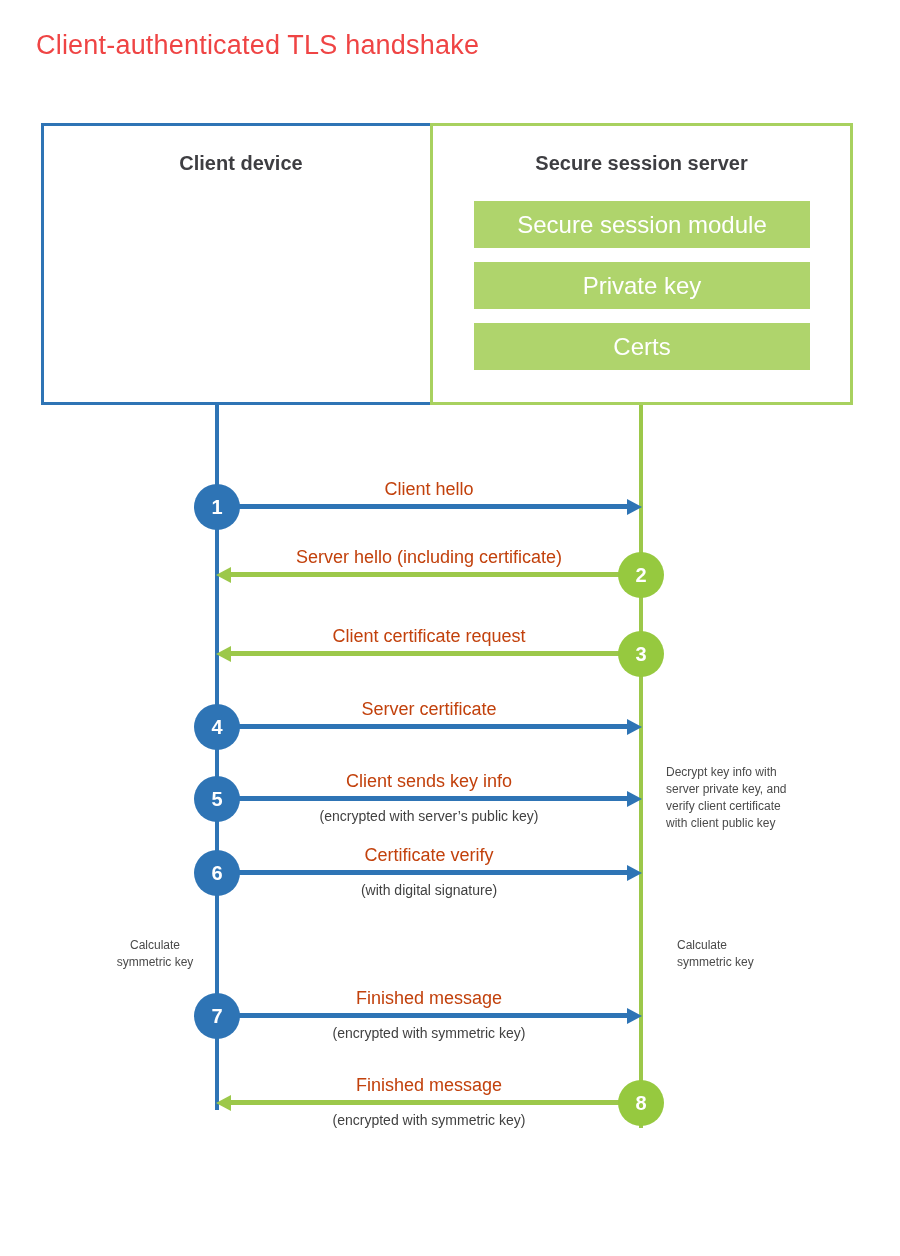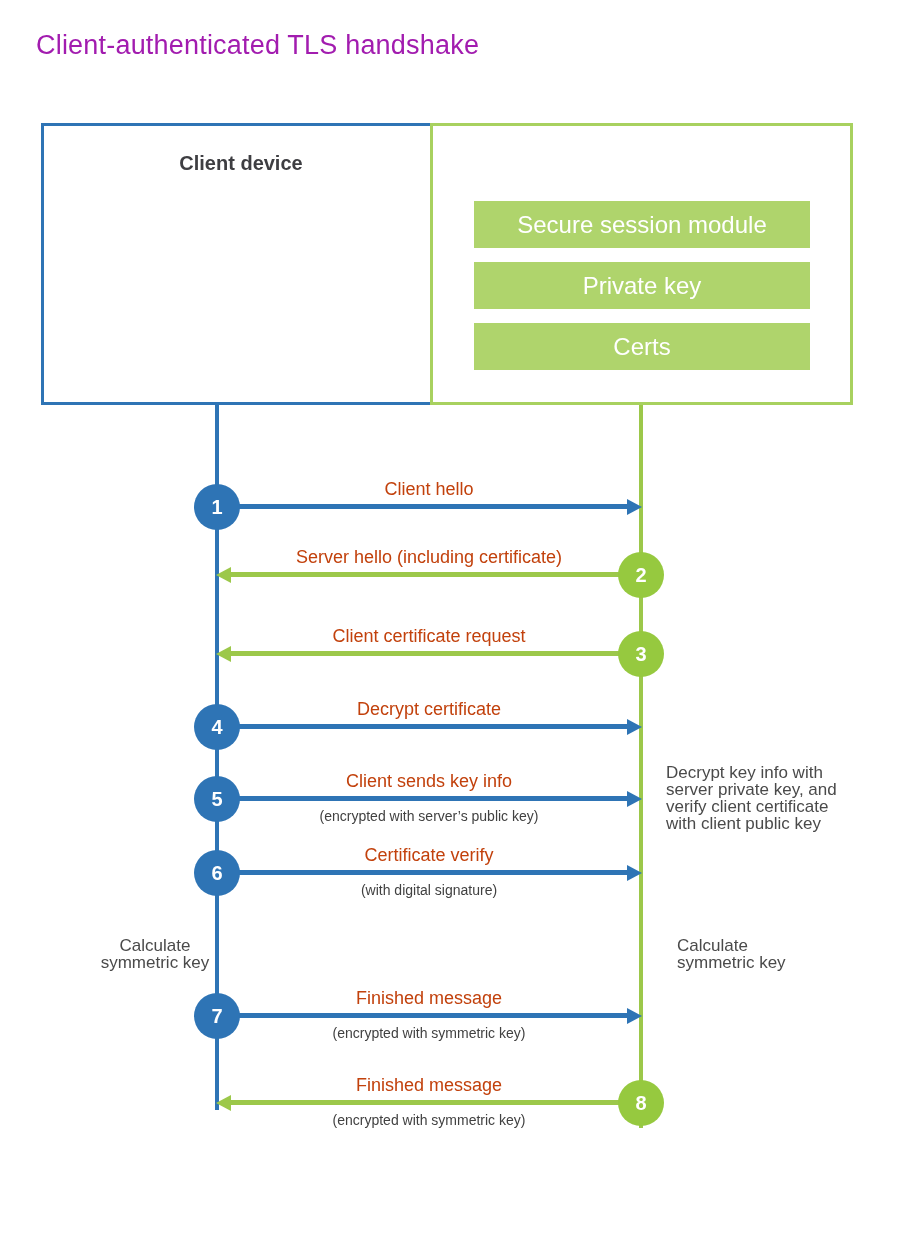--- a/index.html
+++ b/index.html
@@ -9,21 +9,21 @@
     font-family: "Liberation Sans", "DejaVu Sans", sans-serif;
     overflow: hidden;
   }
 
   
   .page-title {
     position: absolute;
     left: 36px; top: 30px;
     font-size: 27px;
     font-weight: 300;
-    color: #a21caf;
+    color: #ef4444;
     letter-spacing: 0.2px;
   }
 
   
   .actor-box {
     position: absolute;
     top: 123px;
     height: 282px;
     background: #ffffff;
   }
@@ -137,39 +137,40 @@
     justify-content: center;
   }
   .circle-left  .step-circle { left: -23px; }
   .circle-right .step-circle { right: -23px; }
   .c-blue  .step-circle { background: #2e74b5; }
   .c-green .step-circle { background: #96c93f; }
 
   
   .note {
     position: absolute;
-    font-size: 17px;
+    font-size: 12px;
     color: #4a4a4a;
     line-height: 17px;
     white-space: pre-line;
   }
   .note-decrypt { left: 666px; top: 764px; width: 175px; }
   .note-calc-left { left: 75px; top: 937px; width: 160px; text-align: center; }
   .note-calc-right { left: 677px; top: 937px; width: 160px; text-align: left; }
 </style>
 </head>
 <body>
 
 <div class="page-title">Client-authenticated TLS handshake</div>
 
 <div class="actor-box client-box">
   <div class="actor-title">Client device</div>
 </div>
 
 <div class="actor-box server-box">
+  <div class="actor-title">Secure session server</div>
   <div class="server-modules">
     <div class="server-module">Secure session module</div>
     <div class="server-module">Private key</div>
     <div class="server-module">Certs</div>
   </div>
 </div>
 
 <div class="lifeline lifeline-client"></div>
 <div class="lifeline lifeline-server"></div>
 
@@ -188,21 +189,21 @@
 </div>
 
 <div class="msg-row row-3 c-green dir-left circle-right">
   <div class="msg-label">Client certificate request</div>
   <div class="arrow-line"></div>
   <div class="arrow-head"></div>
   <div class="step-circle">3</div>
 </div>
 
 <div class="msg-row row-4 c-blue dir-right circle-left">
-  <div class="msg-label">Decrypt certificate</div>
+  <div class="msg-label">Server certificate</div>
   <div class="arrow-line"></div>
   <div class="arrow-head"></div>
   <div class="step-circle">4</div>
 </div>
 
 <div class="msg-row row-5 c-blue dir-right circle-left">
   <div class="msg-label">Client sends key info</div>
   <div class="msg-sub">(encrypted with server’s public key)</div>
   <div class="arrow-line"></div>
   <div class="arrow-head"></div>

